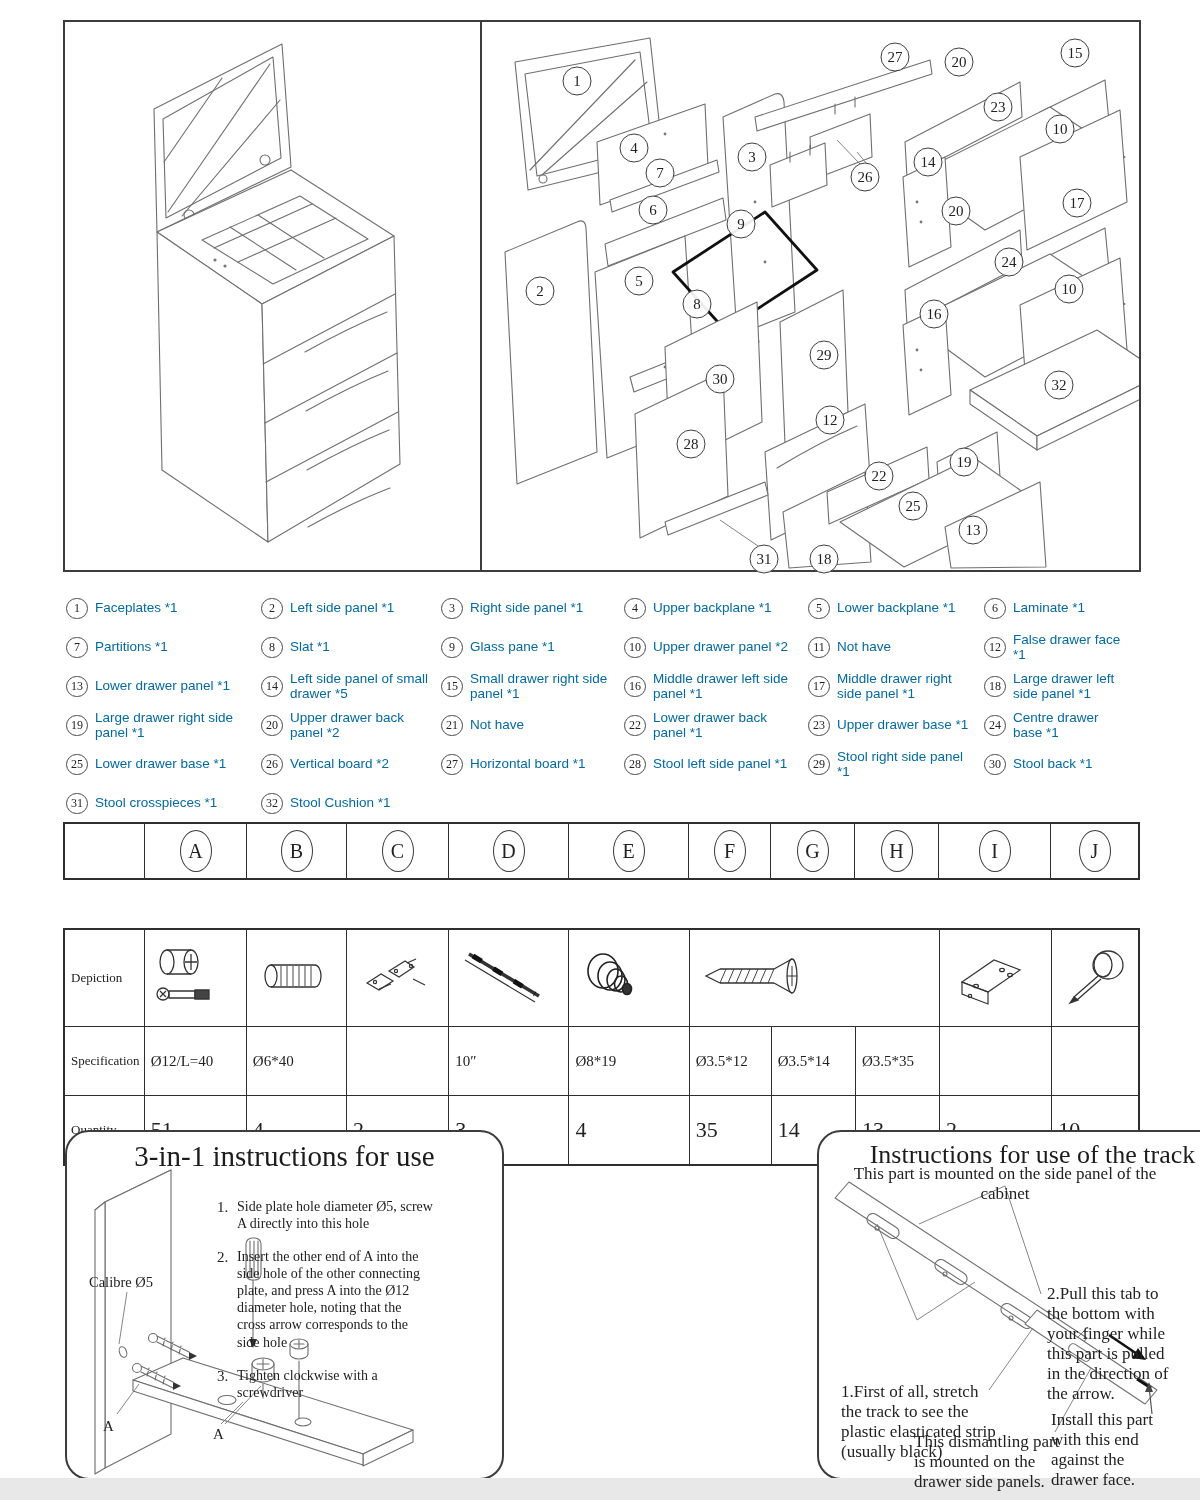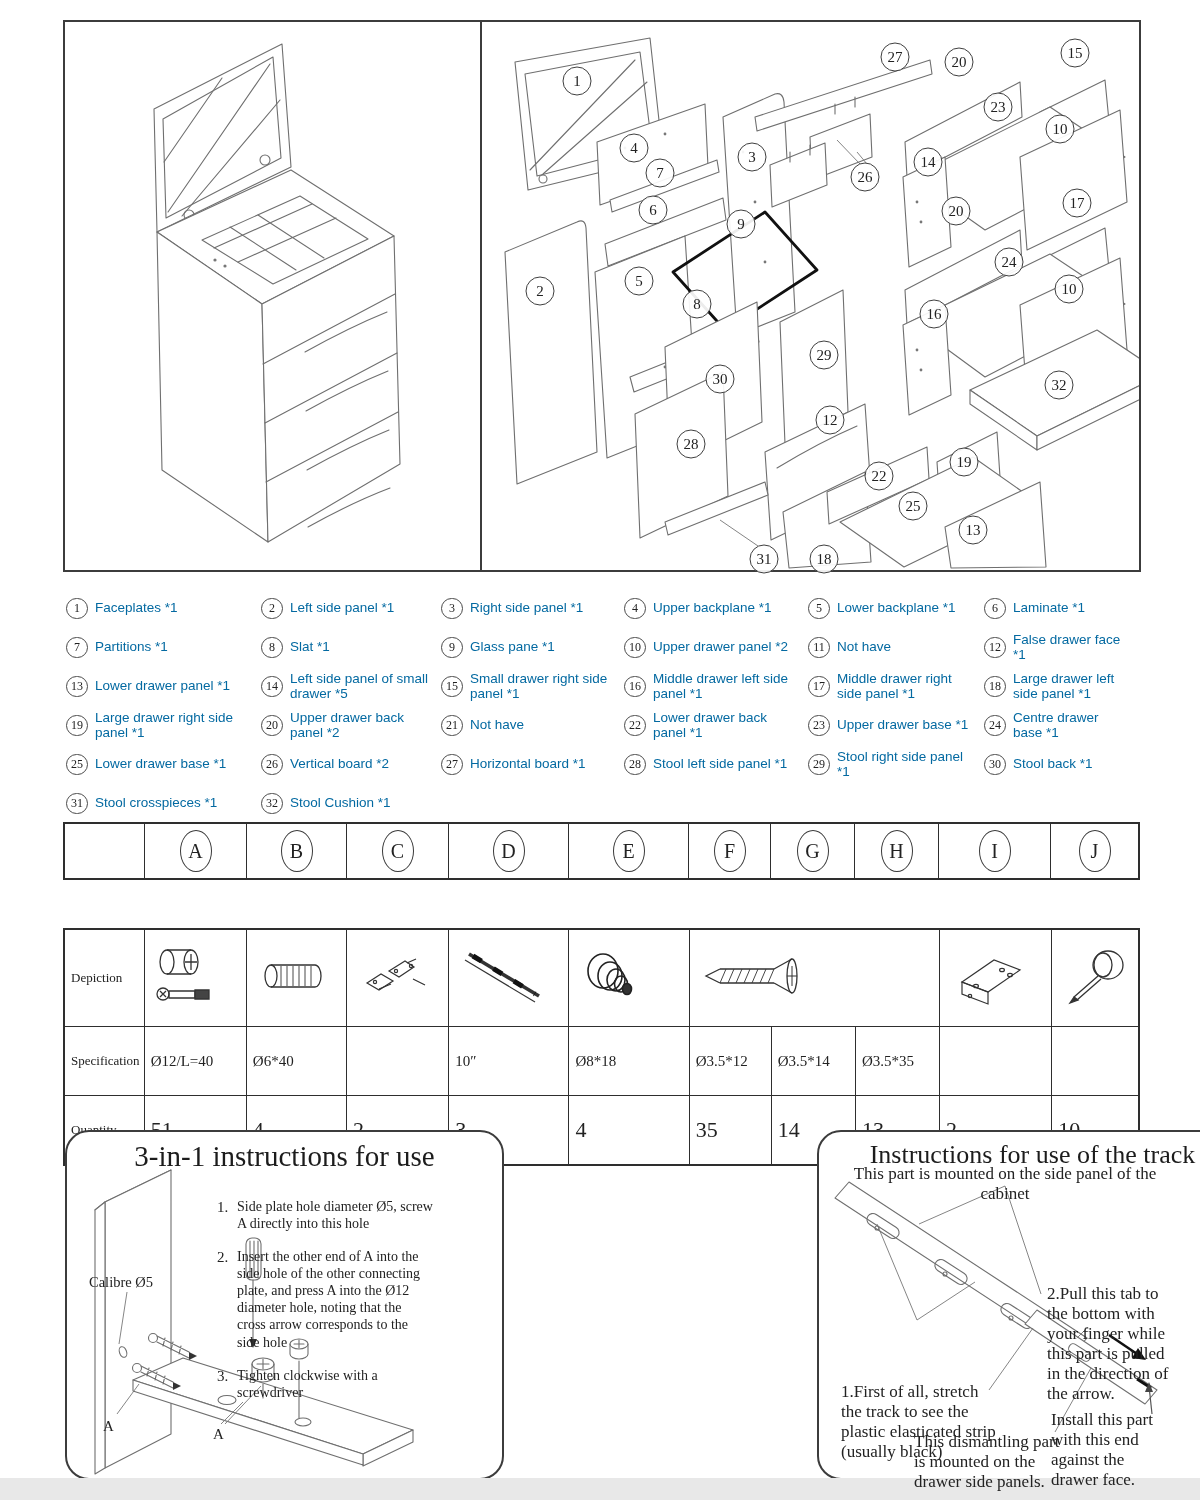--- a/index.html
+++ b/index.html
@@ -597,21 +597,21 @@
               </g>
             </svg>
       </td>
     </tr>
     <tr class="spec-row">
       <td class="row-label">Specification</td>
       <td class="spec">Ø12/L=40</td>
       <td class="spec">Ø6*40</td>
       <td class="spec"></td>
       <td class="spec">10″</td>
-      <td class="spec">Ø8*18</td>
+      <td class="spec">Ø8*19</td>
       <td class="spec">Ø3.5*12</td>
       <td class="spec">Ø3.5*14</td>
       <td class="spec">Ø3.5*35</td>
       <td class="spec"></td>
       <td class="spec"></td>
     </tr>
     <tr class="qty-row">
       <td class="row-label">Quantity</td>
       <td class="qty">51</td>
       <td class="qty">4</td>

